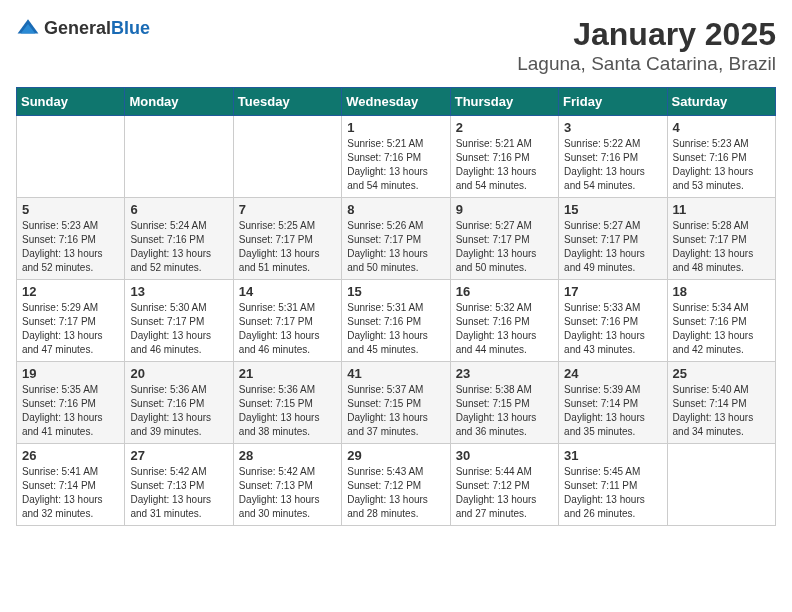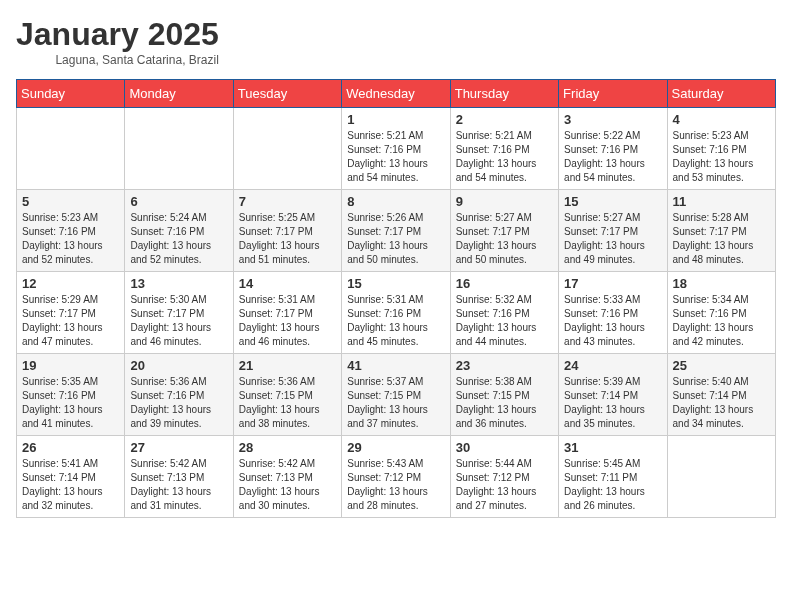--- a/index.html
+++ b/index.html
@@ -38,35 +38,35 @@
     .title-block {
       text-align: right;
     }
     .title-block h1 {
       font-size: 32px;
       font-weight: bold;
       color: #333;
       text-align: right;
     }
     .title-block h2 {
-      font-size: 12px;
+      font-size: 19px;
       color: #555;
       font-weight: normal;
       text-align: right;
     }
     table {
       width: 100%;
       border-collapse: collapse;
       table-layout: fixed;
     }
     thead tr th {
-      background-color: #ef4444;
+      background-color: #0f766e;
       color: #fff;
       font-size: 13px;
-      font-weight: normal;
+      font-weight: bold;
       padding: 6px 4px;
       text-align: left;
       border: 1px solid #1f5a9a;
     }
     tbody tr td {
       vertical-align: top;
       border: 1px solid #ccc;
       padding: 4px 5px;
       font-size: 10.5px;
       color: #333;
@@ -91,20 +91,29 @@
       line-height: 1.4;
     }
     .empty-cell {
       background-color: #fff;
     }
   </style>
 </head>
 <body>
 
 <div class="header">
+  <div class="logo">
+    <svg class="logo-icon" viewBox="0 0 30 30" xmlns="http://www.w3.org/2000/svg">
+      <polygon points="15,4 28,22 2,22" fill="#1a6bb5"></polygon>
+      <polygon points="15,10 24,22 6,22" fill="#2a8ad4"></polygon>
+    </svg>
+    <div>
+      <span class="logo-text-general">General</span><span class="logo-text-blue">Blue</span>
+    </div>
+  </div>
   <div class="title-block">
     <h1>January 2025</h1>
     <h2>Laguna, Santa Catarina, Brazil</h2>
   </div>
 </div>
 
 <table>
   <thead>
     <tr>
     <th>Sunday</th>

